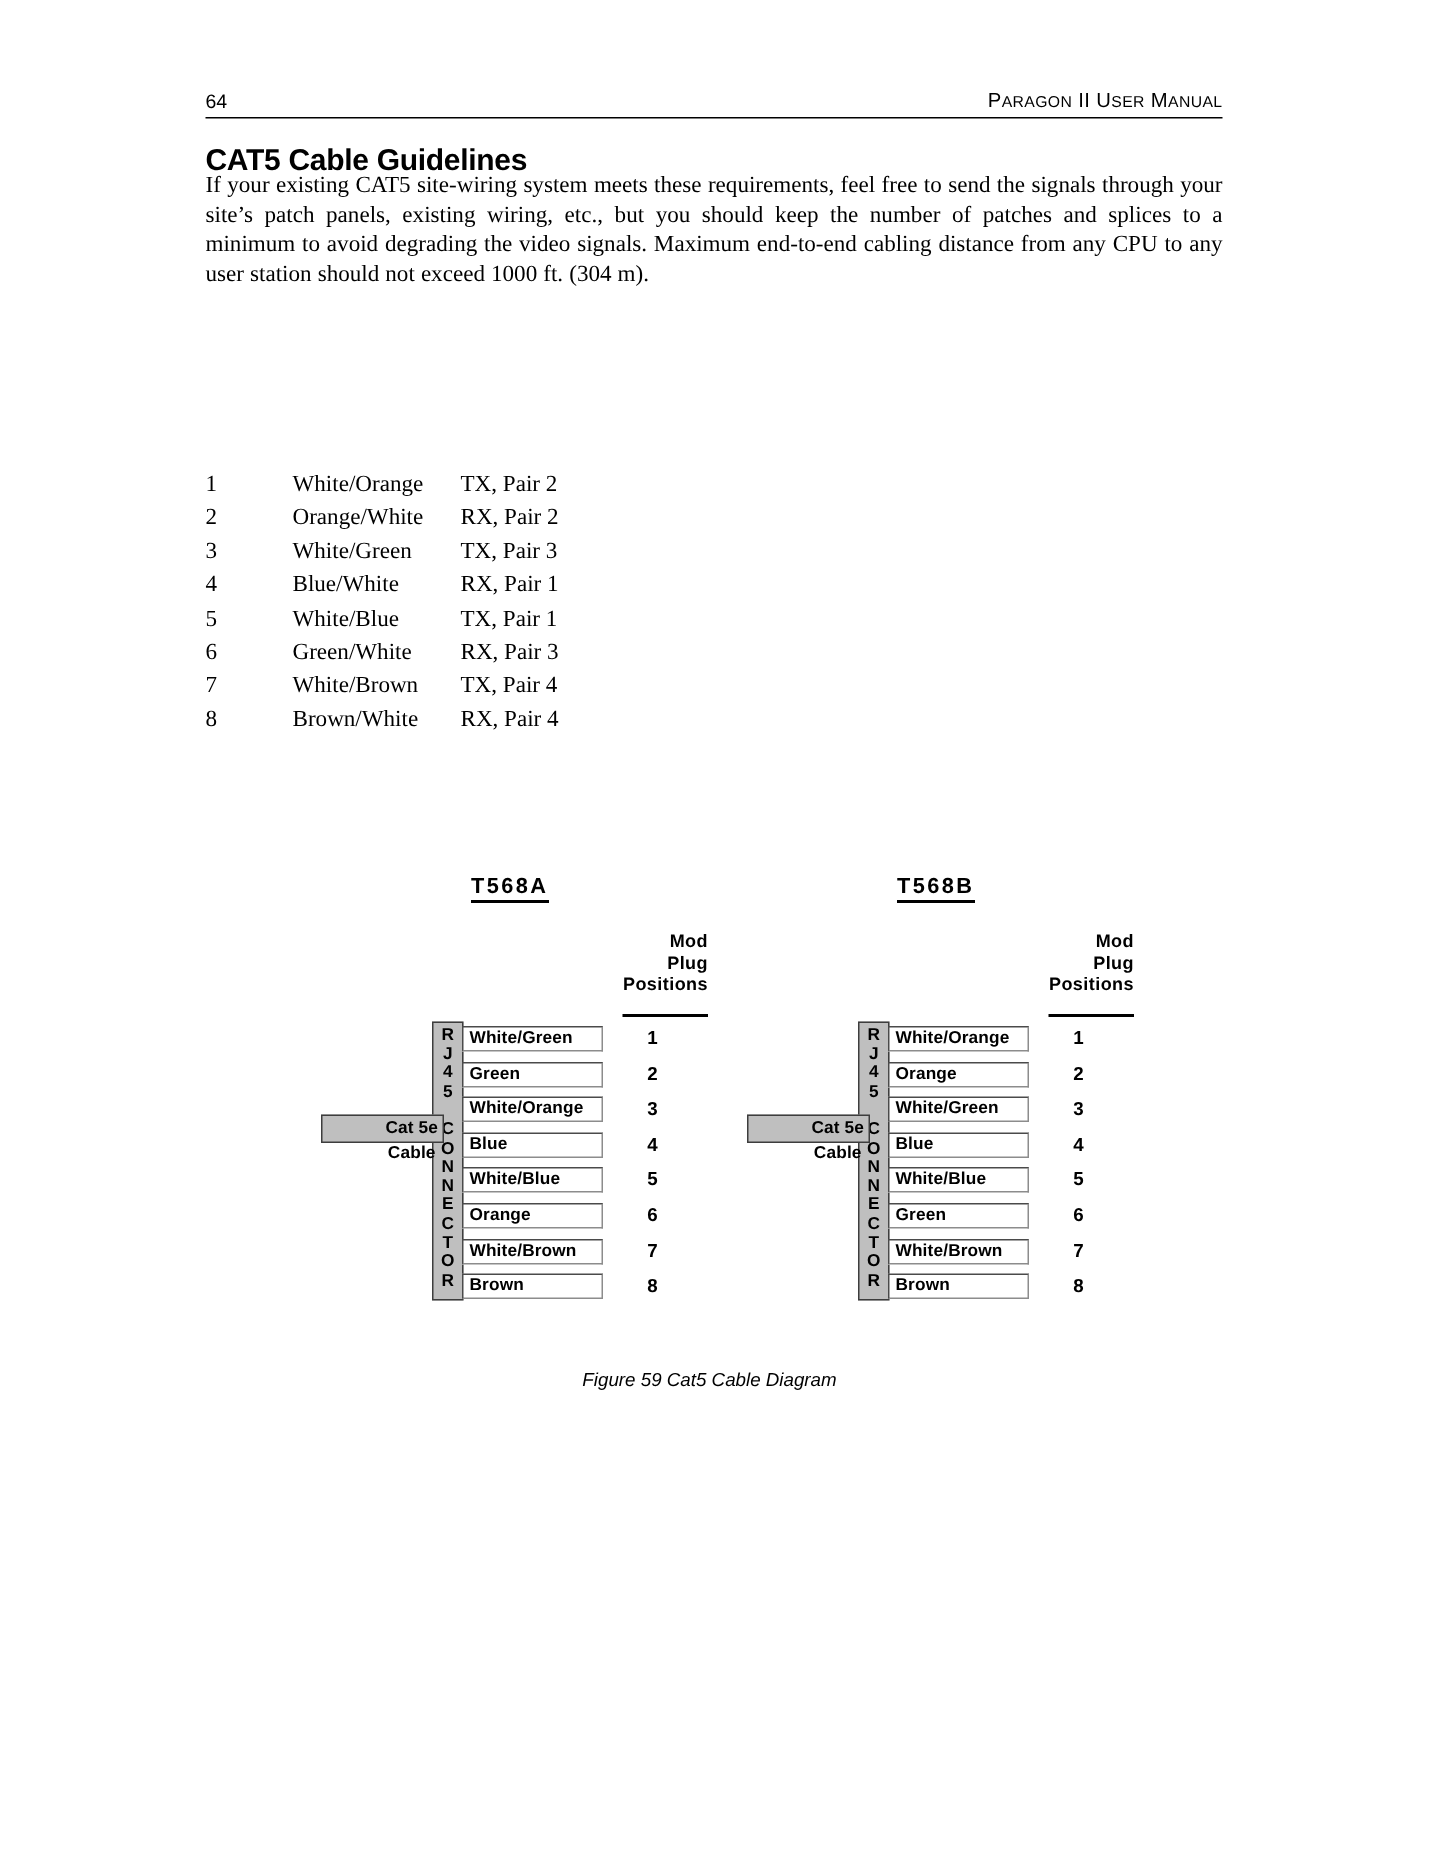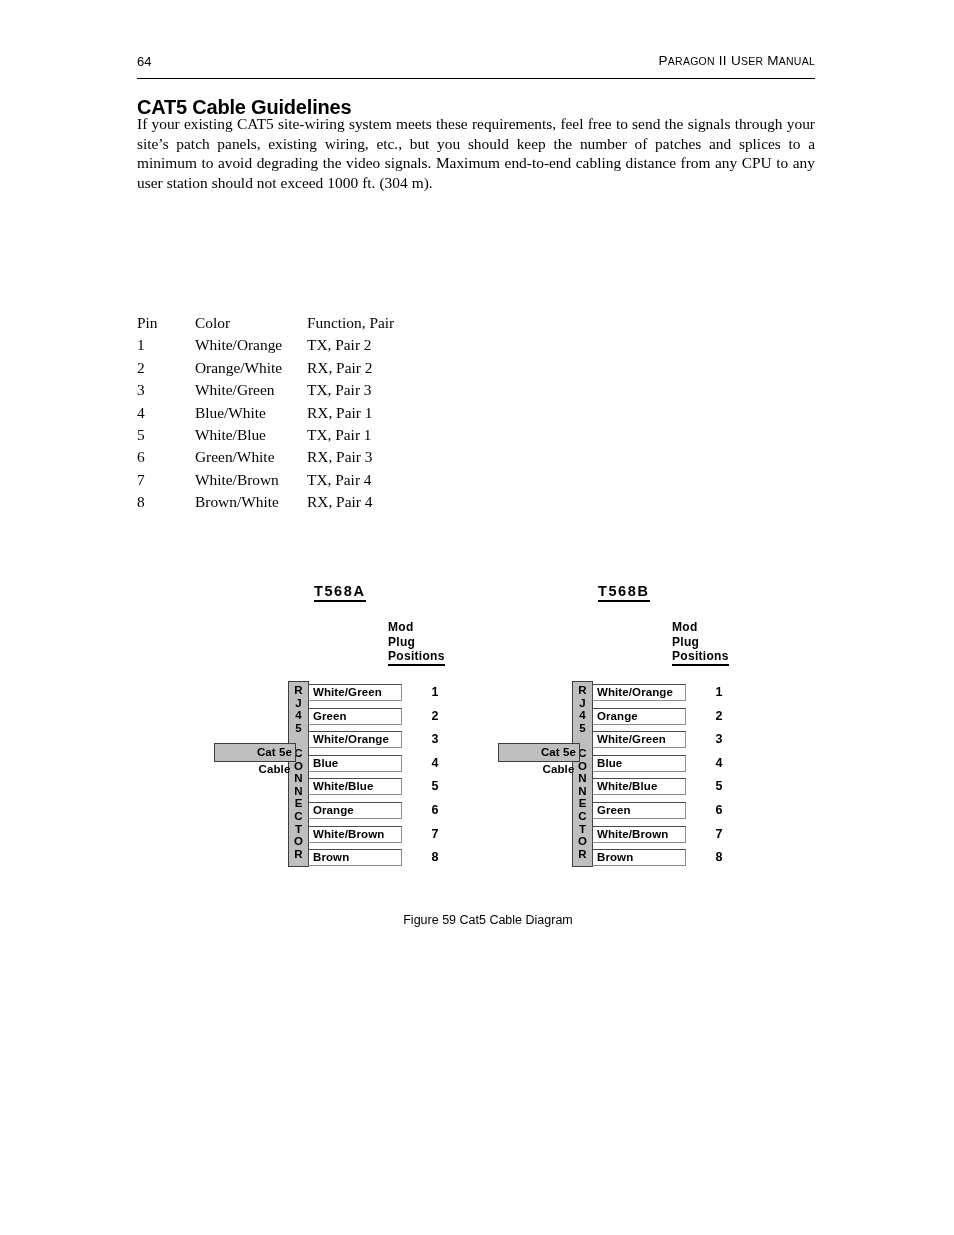--- a/index.html
+++ b/index.html
@@ -19,20 +19,21 @@
 
   
   .page-header {
     position: absolute;
     left: 137px;
     top: 54px;
     width: 678px;
     height: 24px;
     border-bottom: 1.5px solid #000;
     display: flex;
+    align-items: flex-end;
     justify-content: space-between;
   }
   .folio {
     font-family: "Liberation Sans", "DejaVu Sans", sans-serif;
     font-size: 13px;
     line-height: 15px;
     padding-bottom: 3px;
   }
   .running-title {
     font-family: "Liberation Sans", "DejaVu Sans", sans-serif;
@@ -123,30 +124,30 @@
     padding-bottom: 1px;
     line-height: 16px;
     text-align: right;
   }
 
   .mod-plug {
     position: absolute;
     left: 176px;
     top: 37px;
     width: 84px;
-    text-align: left;
+    text-align: right;
     font-size: 12px;
     font-weight: bold;
     line-height: 14.5px;
     letter-spacing: 0.3px;
   }
   .mod-plug .ul {
     display: inline-block;
     border-bottom: 2px solid #000;
-    padding-bottom: 0px;
+    padding-bottom: 12px;
   }
 
   
   .connector {
     position: absolute;
     left: 76px;
     top: 98px;
     width: 21px;
     height: 186px;
     background: #bfbfbf;
@@ -213,50 +214,46 @@
     top: 0;
     width: 42px;
     text-align: center;
     font-size: 12.5px;
     font-weight: bold;
     line-height: 17px;
   }
 
   .fig-caption {
     position: absolute;
-    left: 149px;
+    left: 134px;
     top: 913px;
     width: 678px;
     text-align: center;
     font-family: "Liberation Sans", "DejaVu Sans", sans-serif;
+    font-style: italic;
     font-size: 12.5px;
     line-height: 15px;
   }
 </style>
 </head>
 <body>
 
 <div class="page-header">
   <div class="folio">64</div>
   <div class="running-title"><span><span style="font-size:13.5px;">P</span><span style="font-size:10.5px;">ARAGON</span><span style="font-size:13.5px;"> </span><span style="font-size:13.5px;">II</span><span style="font-size:13.5px;"> </span><span style="font-size:13.5px;">U</span><span style="font-size:10.5px;">SER</span><span style="font-size:13.5px;"> </span><span style="font-size:13.5px;">M</span><span style="font-size:10.5px;">ANUAL</span></span></div>
 </div>
 
 <h1 class="chapter-title">CAT5 Cable Guidelines</h1>
 
 <div class="body-block">
   <p class="para">If your existing CAT5 site-wiring system meets these requirements, feel free to send the signals through your site’s patch panels, existing wiring, etc., but you should keep the number of patches and splices to a minimum to avoid degrading the video signals. Maximum end-to-end cabling distance from any CPU to any user station should not exceed 1000 ft. (304 m).</p>
 </div>
 
 <table class="pin-table">
   <tbody>
-    <tr>
-      <td class="c-pin">Pin</td>
-      <td class="c-color">Color</td>
-      <td class="c-func">Function, Pair</td>
-    </tr>
     <tr>
       <td class="c-pin">1</td>
       <td class="c-color">White/Orange</td>
       <td class="c-func">TX, Pair 2</td>
     </tr>
     <tr>
       <td class="c-pin">2</td>
       <td class="c-color">Orange/White</td>
       <td class="c-func">RX, Pair 2</td>
     </tr>

